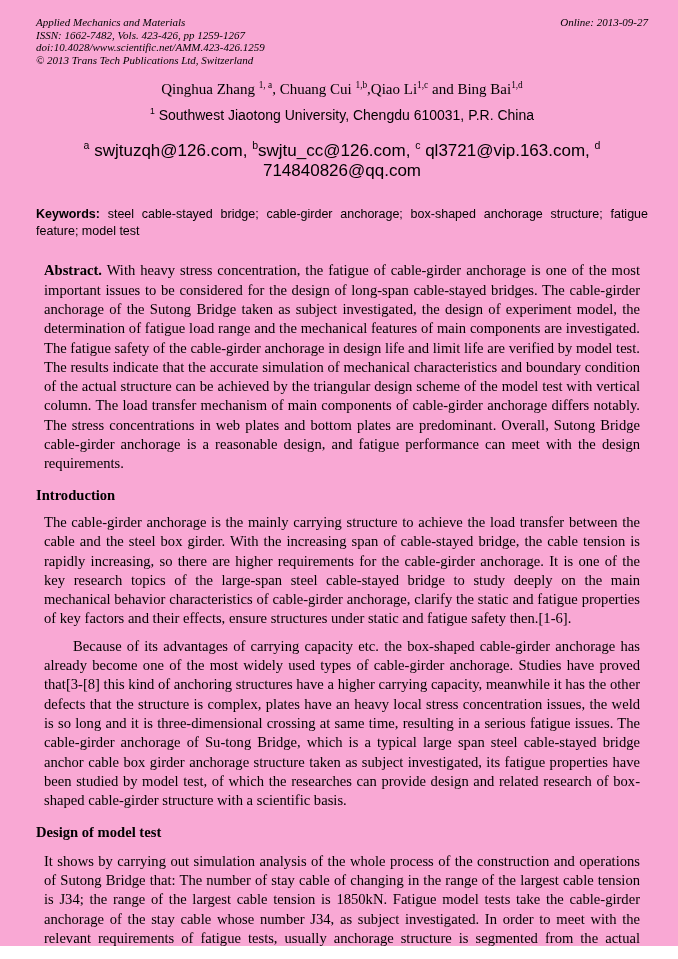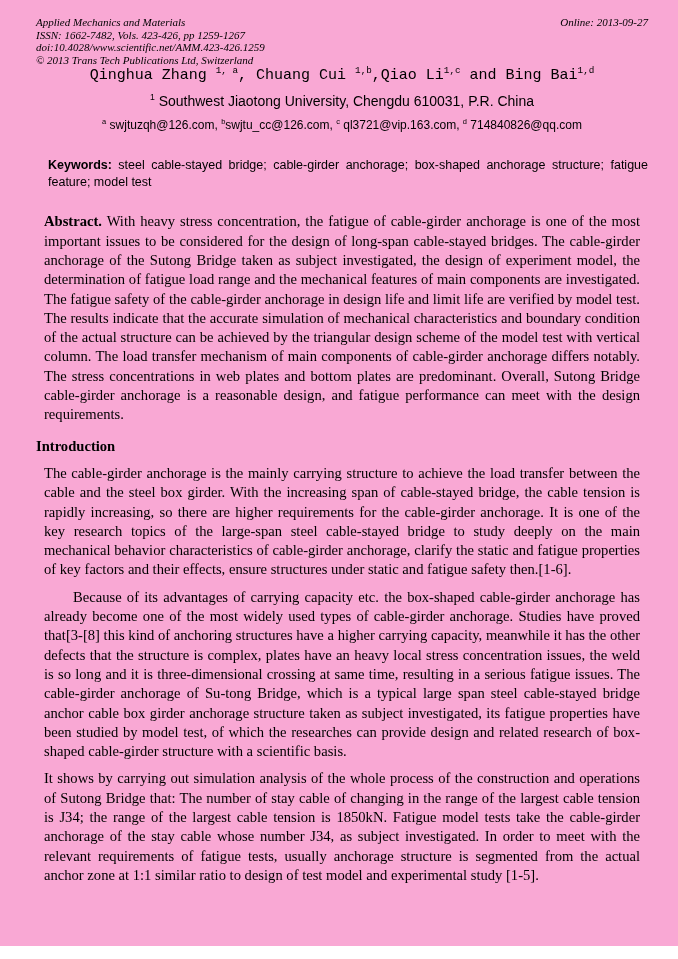--- a/index.html
+++ b/index.html
@@ -33,49 +33,49 @@
   .title {
     font-family: "Liberation Sans", sans-serif;
     font-weight: bold;
     font-size: 17px;
     line-height: 22px;
     text-align: center;
     margin: 21px auto 0 auto;
     max-width: 566px;
   }
   .authors {
-    font-family: Liberation Mono, monospace;
+    font-family: Liberation Serif, serif;
     font-size: 15px;
     text-align: center;
-    margin-top: 1px;
+    margin-top: 15px;
   }
   .authors sup, .affiliation sup, .emails sup {
     font-size: 0.62em;
     vertical-align: super;
     line-height: 0;
   }
   .affiliation {
     font-family: "Liberation Sans", sans-serif;
     font-size: 14px;
     text-align: center;
     margin-top: 9px;
   }
   .emails {
     font-family: "Liberation Sans", sans-serif;
-    font-size: 12px;
+    font-size: 17px;
     text-align: center;
-    margin-top: 9px;
+    margin-top: 18px;
   }
   
   .keywords {
     font-family: "Liberation Sans", sans-serif;
     font-size: 12.5px;
     line-height: 17px;
     text-align: justify;
-    margin: 25px 0 0 12px;
+    margin: 25px 0 0 0;
   }
   .keywords b { font-weight: bold; }
   
   .bodytext {
     font-family: "Liberation Serif", "DejaVu Serif", serif;
     font-size: 14.6px;
     line-height: 19.3px;
     text-align: justify;
     margin: 8px;
   }
@@ -119,17 +119,18 @@
 
   <p class="bodytext abstract"><b>Abstract.</b> <span>With heavy stress concentration, the fatigue of cable-girder anchorage is one of the most important issues to be considered for the design of long-span cable-stayed bridges. The cable-girder anchorage of the Sutong Bridge taken as subject investigated, the design of experiment model, the determination of fatigue load range and the mechanical features of main components are investigated. The fatigue safety of the cable-girder anchorage in design life and limit life are verified by model test. The results indicate that the accurate simulation of mechanical characteristics and boundary condition of the actual structure can be achieved by the triangular design scheme of the model test with vertical column. The load transfer mechanism of main components of cable-girder anchorage differs notably. The stress concentrations in web plates and bottom plates are predominant. Overall, Sutong Bridge cable-girder anchorage is a reasonable design, and fatigue performance can meet with the design requirements.</span></p>
 
   <section>
     <h2 class="sec-heading">Introduction</h2>
     <p class="bodytext">The cable-girder anchorage is the mainly carrying structure to achieve the load transfer between the cable and the steel box girder. With the increasing span of cable-stayed bridge, the cable tension is rapidly increasing, so there are higher requirements for the cable-girder anchorage. It is one of the key research topics of the large-span steel cable-stayed bridge to study deeply on the main mechanical behavior characteristics of cable-girder anchorage, clarify the static and fatigue properties of key factors and their effects, ensure structures under static and fatigue safety then.[1-6].</p>
     <p class="bodytext indent-lg">Because of its advantages of carrying capacity etc. the box-shaped cable-girder anchorage has already become one of the most widely used types of cable-girder anchorage. Studies have proved that[3-[8] this kind of anchoring structures have a higher carrying capacity, meanwhile it has the other defects that the structure is complex, plates have an heavy local stress concentration issues, the weld is so long and it is three-dimensional crossing at same time, resulting in a serious fatigue issues. The cable-girder anchorage of Su-tong Bridge, which is a typical large span steel cable-stayed bridge anchor cable box girder anchorage structure taken as subject investigated, its fatigue properties have been studied by model test, of which the researches can provide design and related research of box-shaped cable-girder structure with a scientific basis.</p>
   </section>
 
   <section>
+    <h2 class="sec-heading spaced">Design of model test</h2>
     <p class="bodytext">It shows by carrying out simulation analysis of the whole process of the construction and operations of Sutong Bridge that: The number of stay cable of changing in the range of the largest cable tension is J34; the range of the largest cable tension is 1850kN. Fatigue model tests take the cable-girder anchorage of the stay cable whose number J34, as subject investigated. In order to meet with the relevant requirements of fatigue tests, usually anchorage structure is segmented from the actual anchor zone at 1:1 similar ratio to design of test model and experimental study [1-5].</p>
 
   </section>
 
 </div>
 
 </body></html>

